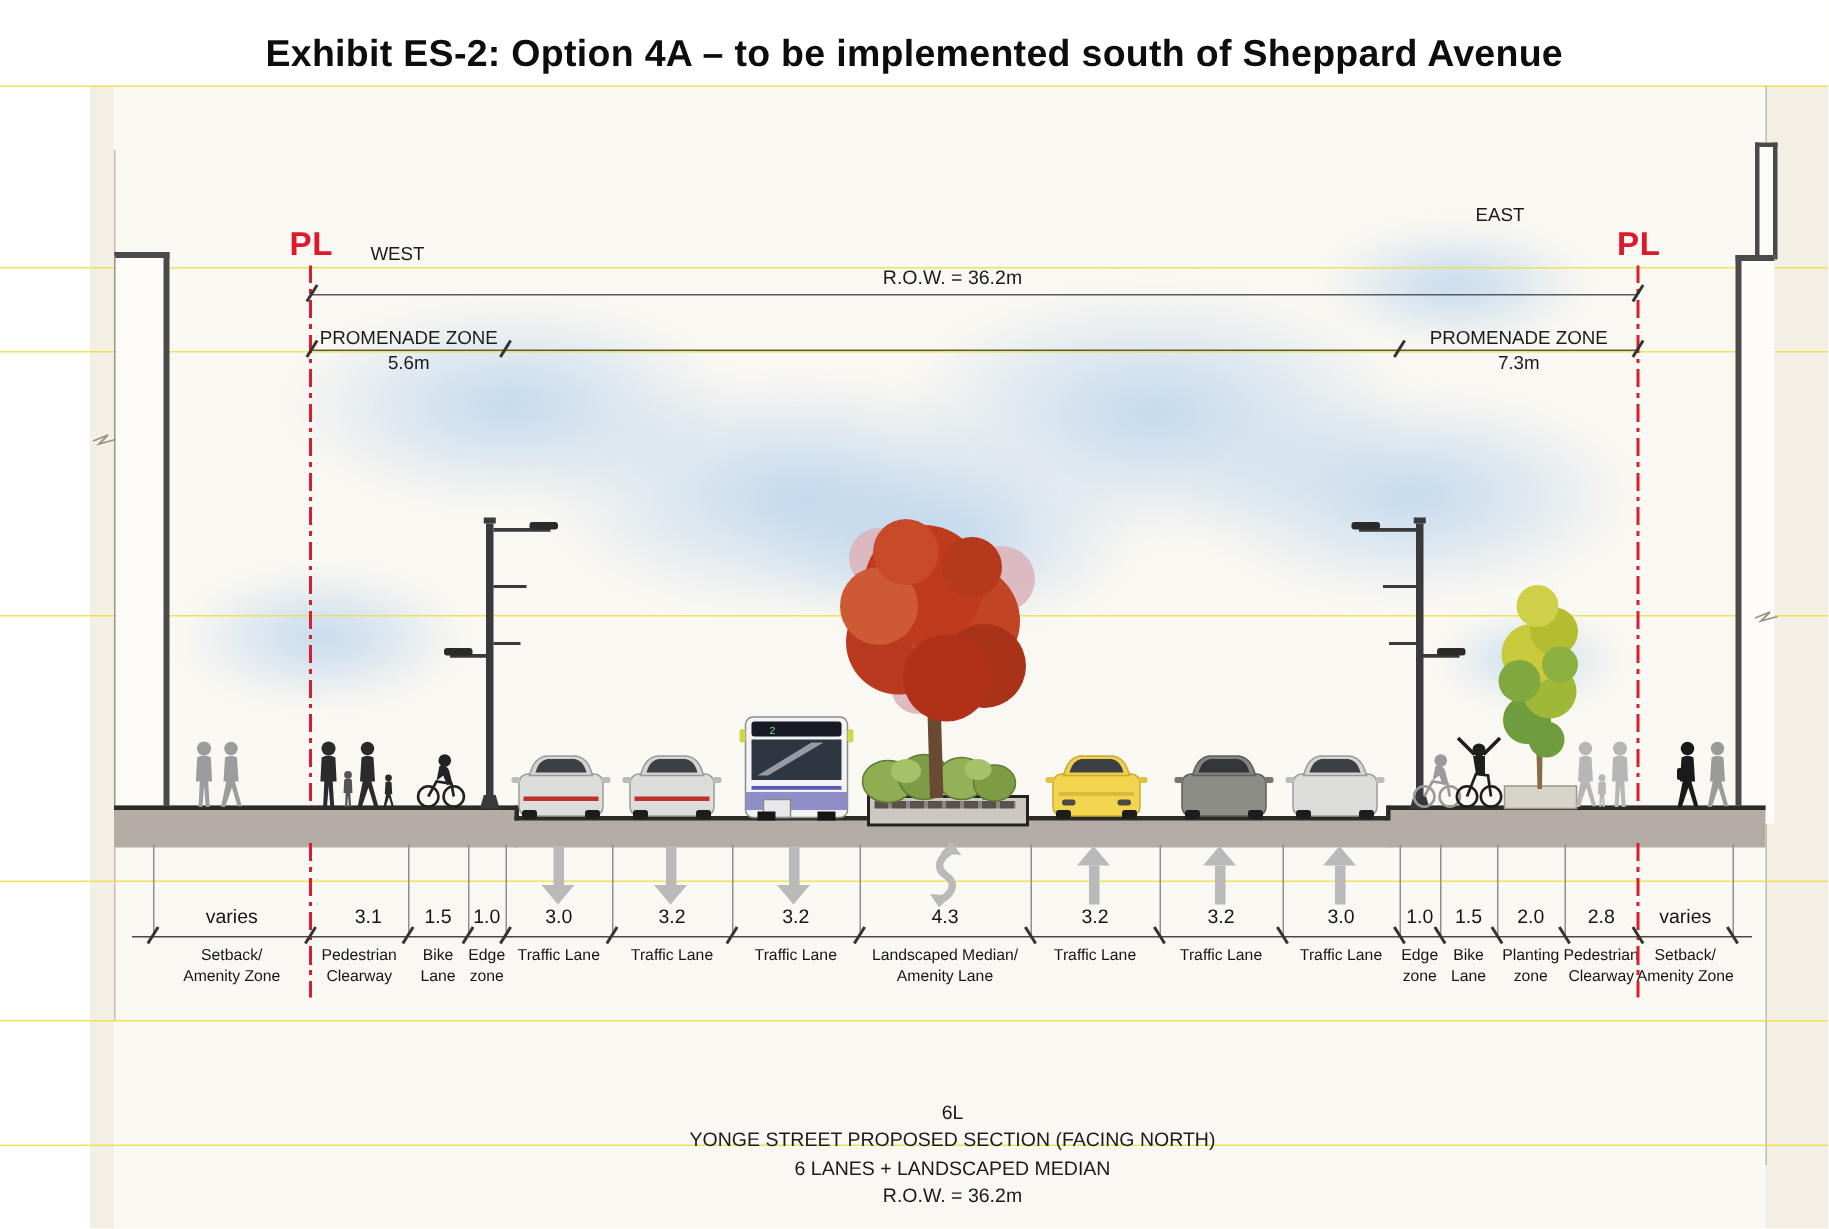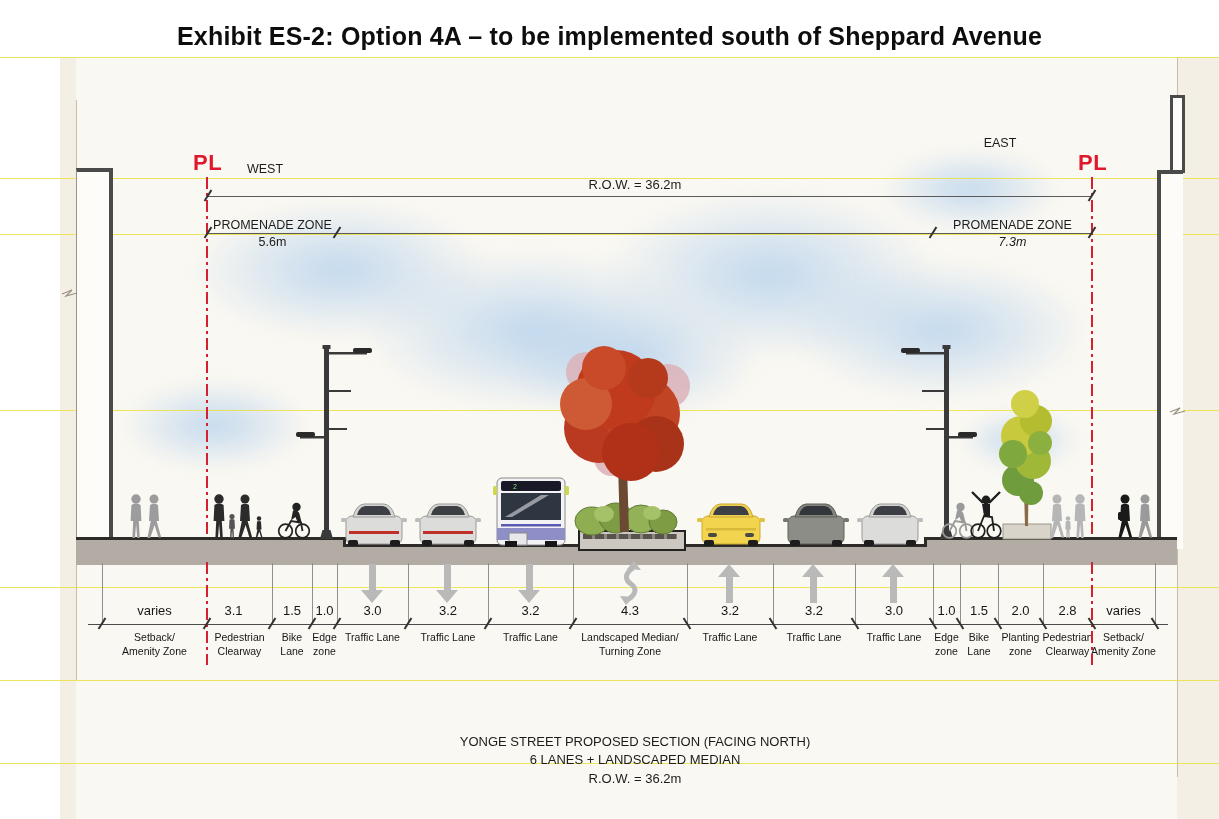--- a/index.html
+++ b/index.html
@@ -108,21 +108,21 @@
   <div class="dimtxt" style="left:435px;top:177px;width:400px;font-size:13px;">R.O.W. =  36.2m</div>
   <div class="hline" id="row-line" style="left: 208px; top: 196px; width: 884px;"></div>
 
   <div class="hline" style="left:208px;top:233px;width:884px;"></div>
   <div class="zone-block dimtxt" style="top: 218px; left: 208px; width: 129px;">
     <div style="font-size:12.5px;">PROMENADE ZONE</div>
     <div style="font-size:12.5px;margin-top:3px;">5.6m</div>
   </div>
   <div class="zone-block dimtxt" style="top: 218px; left: 933px; width: 159px;">
     <div style="font-size:12.5px;">PROMENADE ZONE</div>
-    <div style="font-size:12.5px;margin-top:3px;font-style:italic;">7.3m</div>
+    <div style="font-size:12.5px;margin-top:3px;">7.3m</div>
   </div>
 
   <div class="ground" style="left:76px;top:537px;width:269px;height:25px;"></div>
   <div class="ground" style="left:343px;top:544px;width:584px;height:18px;"></div>
   <div class="ground" style="left:925px;top:537px;width:252px;height:25px;"></div>
   <div class="curb" style="left:343px;top:537px;height:10px;"></div>
   <div class="curb" style="left:924px;top:537px;height:10px;"></div>
   <div class="median"></div>
   <div class="median-bump" style="left:586px;top:524px;"></div>
   <div class="median-bump" style="left:655px;top:524px;"></div>
@@ -315,38 +315,38 @@
 
     <path d="M62,294 l10,-4 l-6,6 l11,-3" stroke="#9a9284" stroke-width="1.2" fill="none"></path>
     <path d="M1170,412 l10,-4 l-6,6 l11,-3" stroke="#9a9284" stroke-width="1.2" fill="none"></path>
   </svg>
 
   <div id="lane-layer">
     <div class="hline" style="left:88px;top:624px;width:1080px;background:#4a4a4a;z-index:7;"></div>
   <div class="lane-num" style="left: 102px; width: 105px;">varies</div>
       <div class="lane-label" style="left: 96px; width: 117px;">Setback/
 Amenity Zone</div>
-      <div class="lane-num" style="left: 201px; width: 65px;">3.1</div>
+      <div class="lane-num" style="left: 213px; width: 65px;">3.1</div>
       <div class="lane-label" style="left: 201px; width: 77px;">Pedestrian
 Clearway</div>
       <div class="lane-num" style="left: 272px; width: 40px;">1.5</div>
       <div class="lane-label" style="left: 266px; width: 52px;">Bike
 Lane</div>
       <div class="lane-num" style="left: 312px; width: 25px;">1.0</div>
       <div class="lane-label" style="left: 306px; width: 37px;">Edge
 zone</div>
       <div class="lane-num" style="left: 337px; width: 71px;">3.0</div>
       <div class="lane-label" style="left: 331px; width: 83px;">Traffic Lane</div>
       <div class="lane-num" style="left: 408px; width: 80px;">3.2</div>
       <div class="lane-label" style="left: 402px; width: 92px;">Traffic Lane</div>
       <div class="lane-num" style="left: 488px; width: 85px;">3.2</div>
       <div class="lane-label" style="left: 482px; width: 97px;">Traffic Lane</div>
       <div class="lane-num" style="left: 573px; width: 114px;">4.3</div>
       <div class="lane-label" style="left: 567px; width: 126px;">Landscaped Median/
-Turning Zone</div>
+Amenity Lane</div>
       <div class="lane-num" style="left: 687px; width: 86px;">3.2</div>
       <div class="lane-label" style="left: 681px; width: 98px;">Traffic Lane</div>
       <div class="lane-num" style="left: 773px; width: 82px;">3.2</div>
       <div class="lane-label" style="left: 767px; width: 94px;">Traffic Lane</div>
       <div class="lane-num" style="left: 855px; width: 78px;">3.0</div>
       <div class="lane-label" style="left: 849px; width: 90px;">Traffic Lane</div>
       <div class="lane-num" style="left: 933px; width: 27px;">1.0</div>
       <div class="lane-label" style="left: 927px; width: 39px;">Edge
 zone</div>
       <div class="lane-num" style="left: 960px; width: 38px;">1.5</div>
@@ -389,20 +389,21 @@
         <div class="shaft" style="top: 13px; height: 26px;"></div>
         <div class="head" style="top: 0px; border-bottom: 13px solid rgb(185, 185, 185);"></div>
       </div>
       <div class="arr" style="left: 882px; top: 564px; width: 23px; height: 39px;">
         <div class="shaft" style="top: 13px; height: 26px;"></div>
         <div class="head" style="top: 0px; border-bottom: 13px solid rgb(185, 185, 185);"></div>
       </div>
     </div>
 
   <div class="caption">
+    <div>6L</div>
     <div>YONGE STREET PROPOSED SECTION (FACING NORTH)</div>
     <div>6 LANES + LANDSCAPED MEDIAN</div>
     <div>R.O.W. = 36.2m</div>
   </div>
 
 <div class="tick" style="left: 207px; top: 189px; transform: rotate(32deg);"></div>
     <div class="tick" style="left: 1091px; top: 189px; transform: rotate(32deg);"></div>
     <div class="tick" style="left: 207px; top: 226px; transform: rotate(32deg);"></div>
     <div class="tick" style="left: 336px; top: 226px; transform: rotate(32deg);"></div>
     <div class="tick" style="left: 932px; top: 226px; transform: rotate(32deg);"></div>

